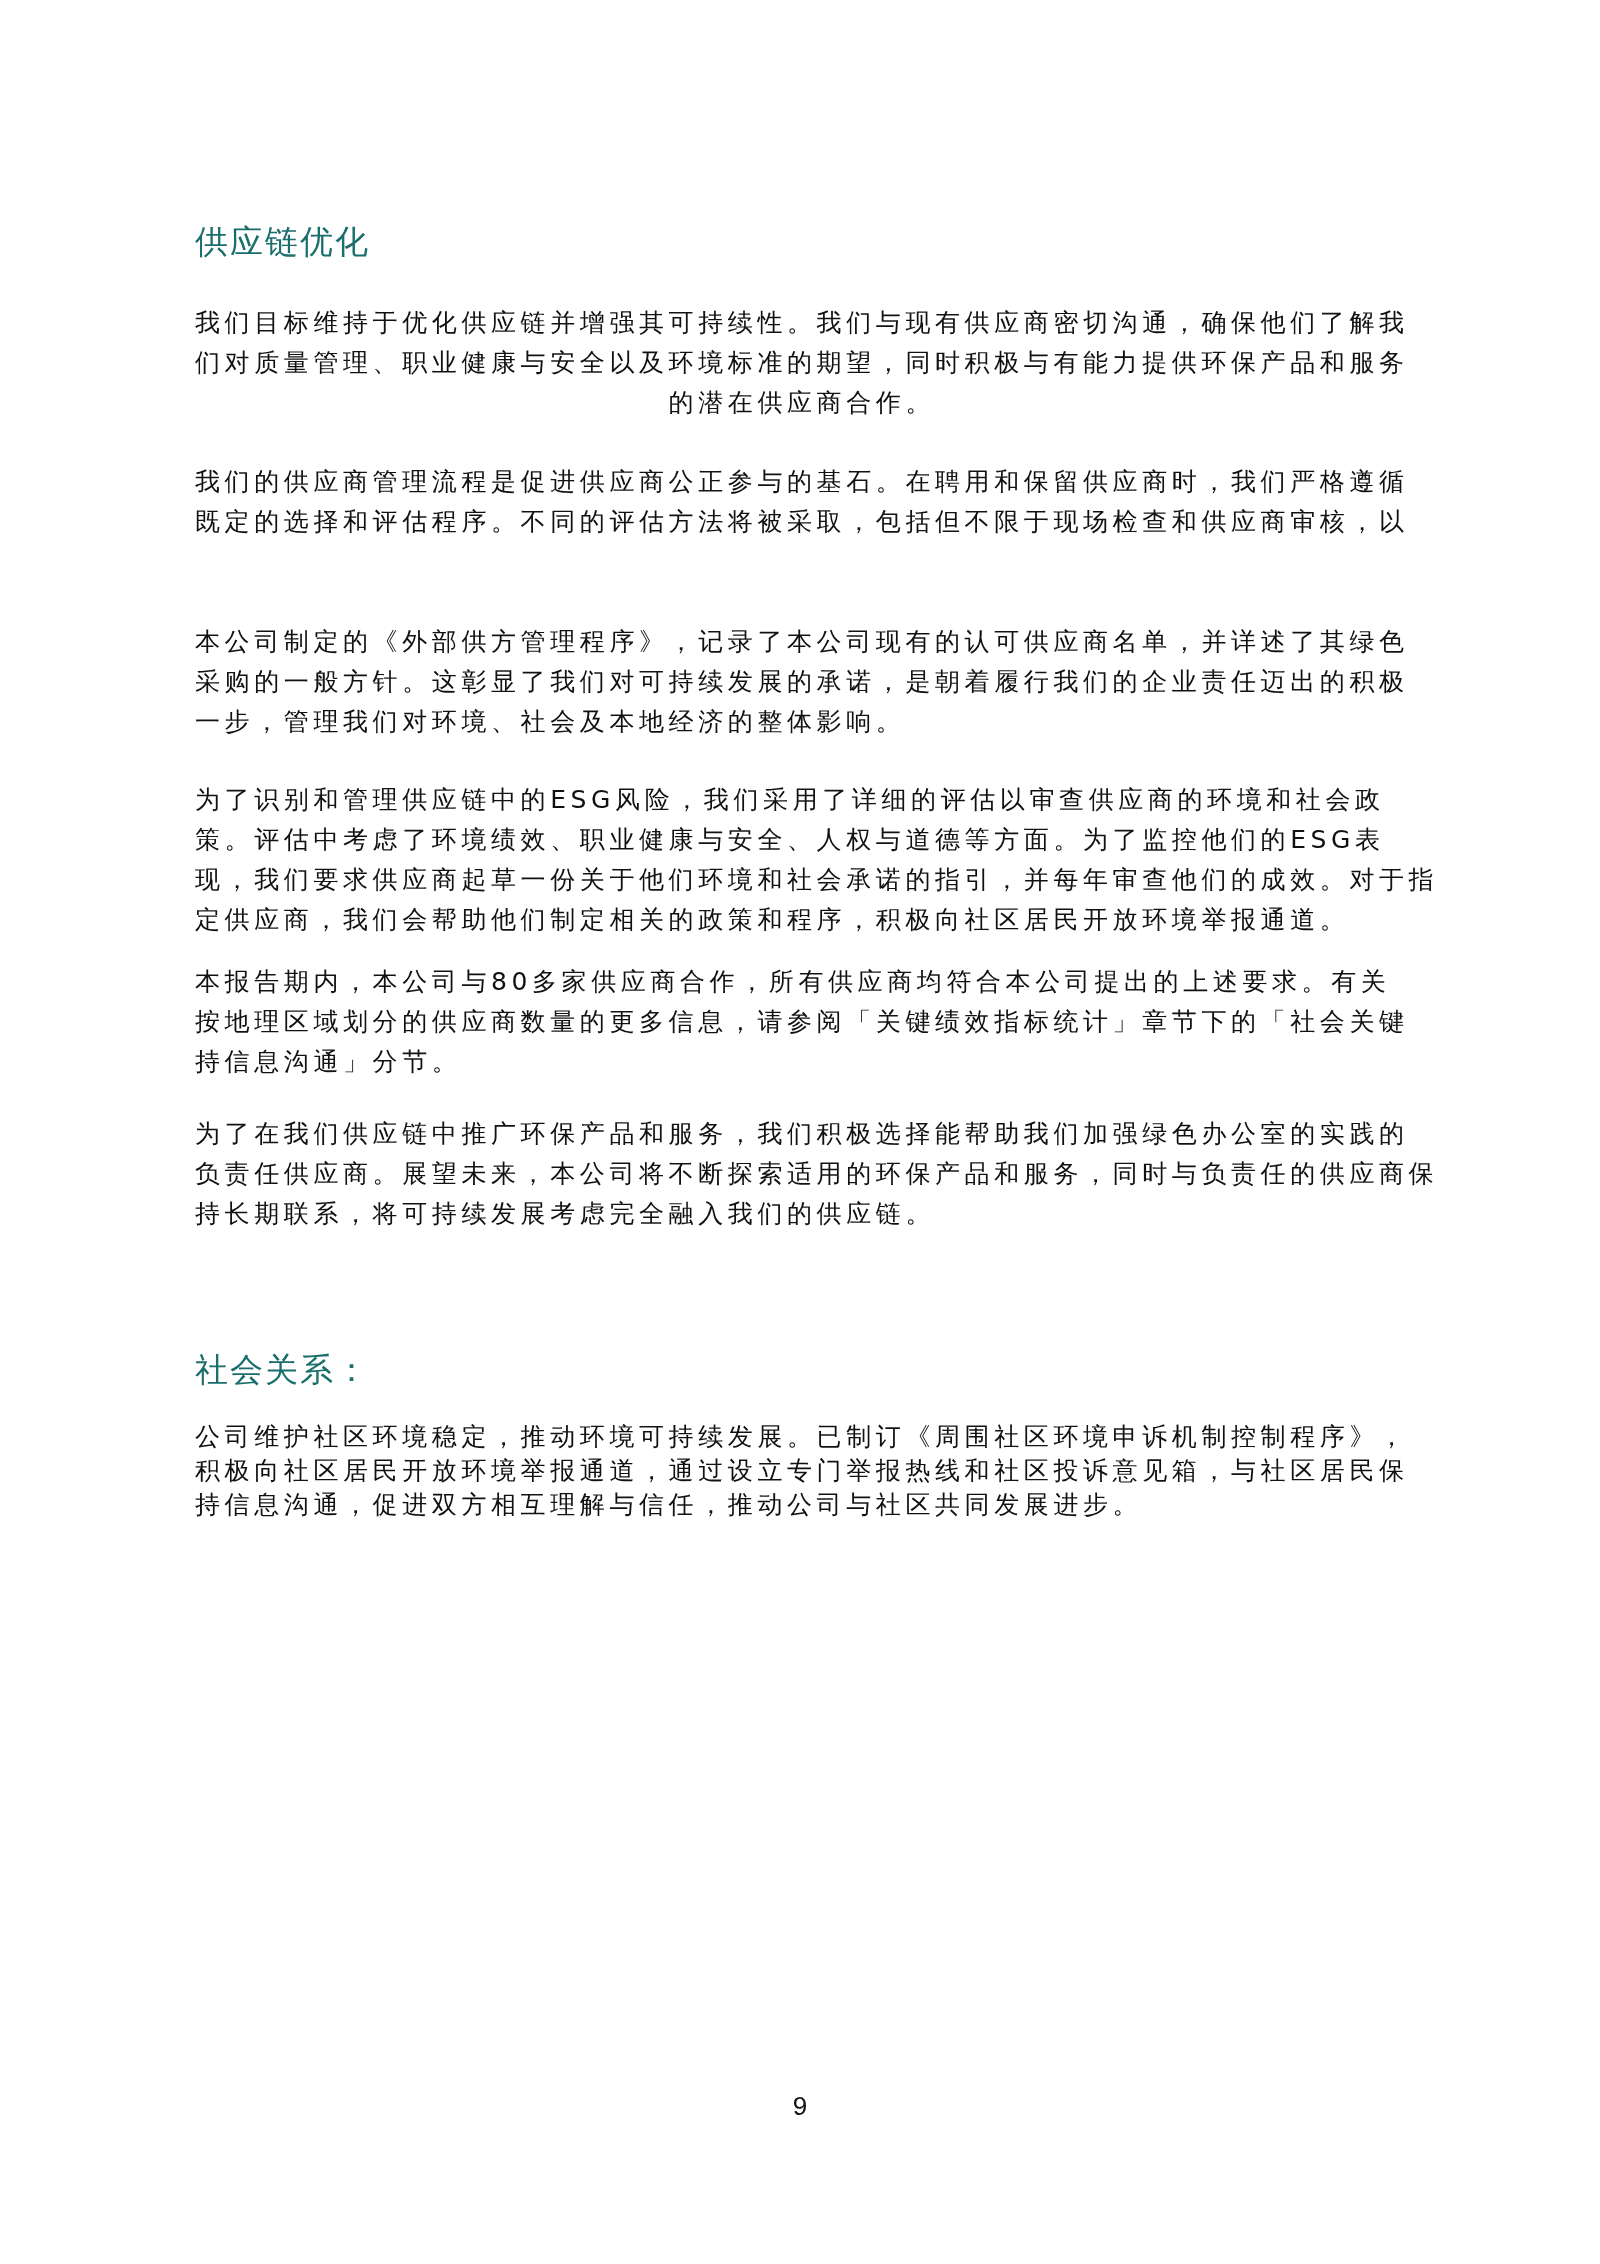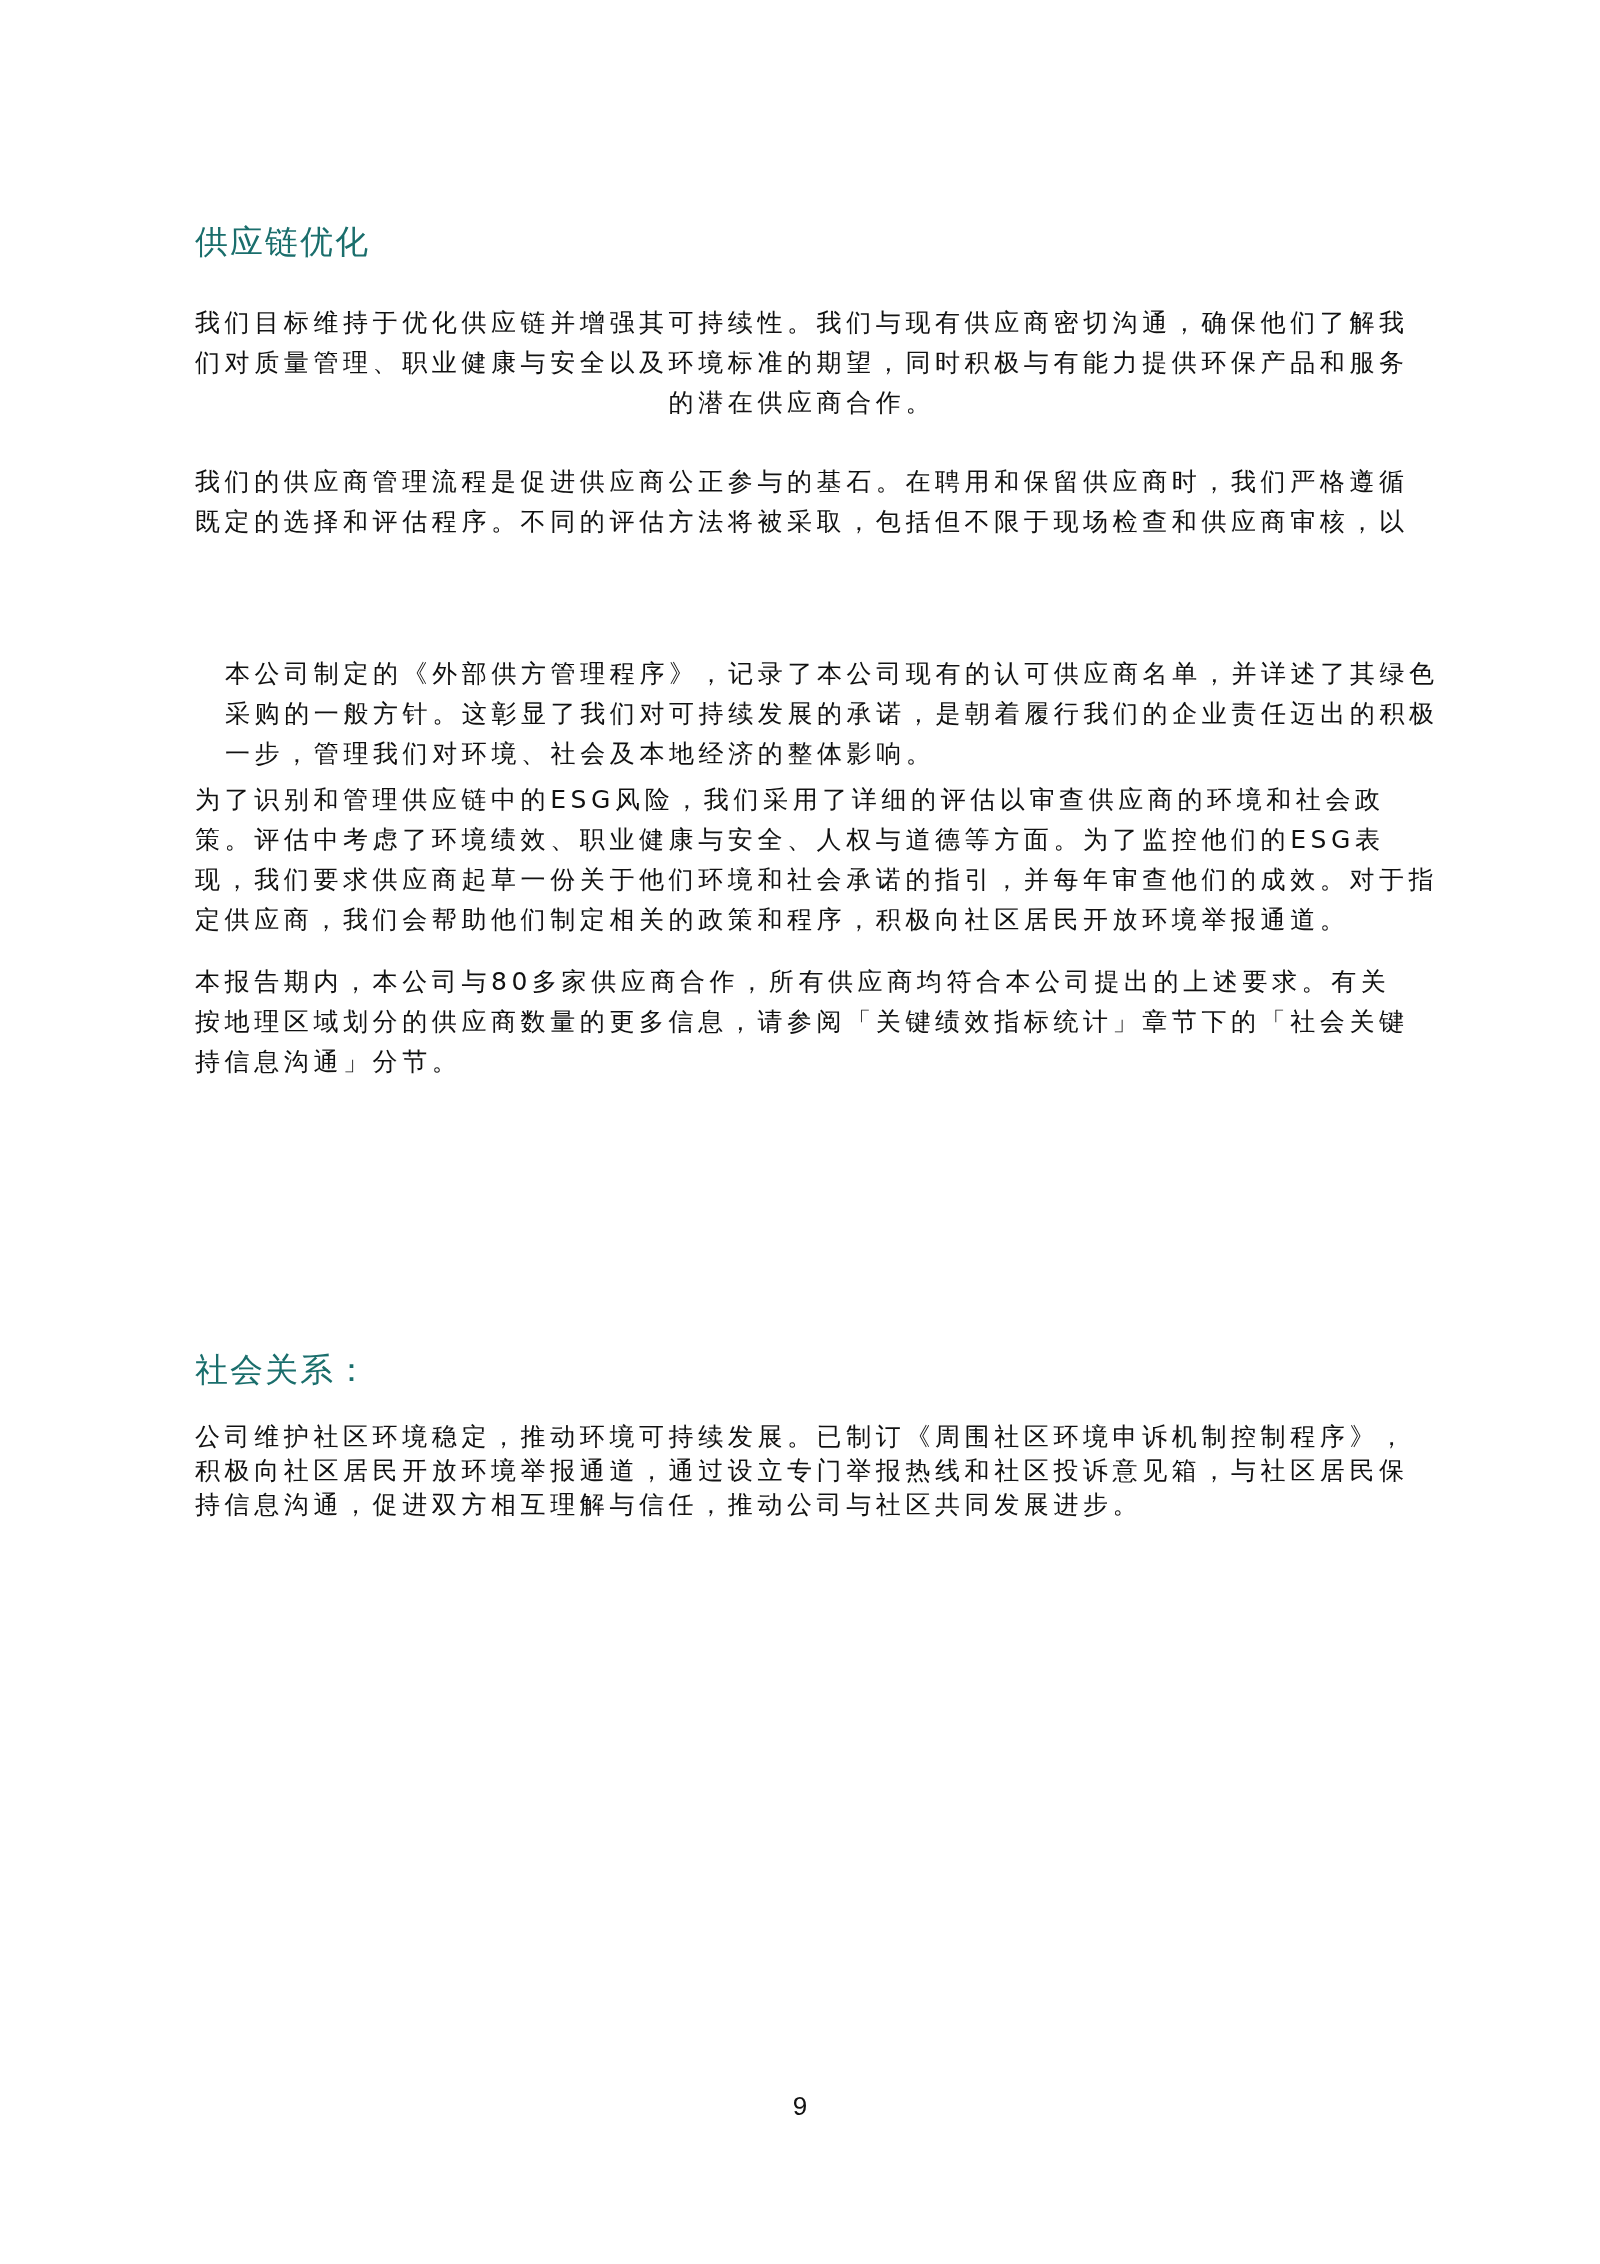--- a/index.html
+++ b/index.html
@@ -73,39 +73,44 @@
     <span class="line">我们目标维持于优化供应链并增强其可持续性。我们与现有供应商密切沟通，确保他们了解我</span>
     <span class="line">们对质量管理、职业健康与安全以及环境标准的期望，同时积极与有能力提供环保产品和服务</span>
     <span class="line">的潜在供应商合作。</span>
   </p>
 
   <p class="para" style="top:462px;">
     <span class="line">我们的供应商管理流程是促进供应商公正参与的基石。在聘用和保留供应商时，我们严格遵循</span>
     <span class="line">既定的选择和评估程序。不同的评估方法将被采取，包括但不限于现场检查和供应商审核，以</span>
   </p>
 
-  <p class="para" style="top:654px;margin-left:30px;">
+  <p class="para" style="top:622px;">
     <span class="line">本公司制定的《外部供方管理程序》，记录了本公司现有的认可供应商名单，并详述了其绿色</span>
     <span class="line">采购的一般方针。这彰显了我们对可持续发展的承诺，是朝着履行我们的企业责任迈出的积极</span>
     <span class="line">一步，管理我们对环境、社会及本地经济的整体影响。</span>
   </p>
 
   <p class="para" style="top:780px;">
     <span class="line">为了识别和管理供应链中的ESG风险，我们采用了详细的评估以审查供应商的环境和社会政</span>
     <span class="line">策。评估中考虑了环境绩效、职业健康与安全、人权与道德等方面。为了监控他们的ESG表</span>
     <span class="line">现，我们要求供应商起草一份关于他们环境和社会承诺的指引，并每年审查他们的成效。对于指</span>
     <span class="line">定供应商，我们会帮助他们制定相关的政策和程序，积极向社区居民开放环境举报通道。</span>
   </p>
 
   <p class="para" style="top:962px;">
     <span class="line">本报告期内，本公司与80多家供应商合作，所有供应商均符合本公司提出的上述要求。有关</span>
     <span class="line">按地理区域划分的供应商数量的更多信息，请参阅「关键绩效指标统计」章节下的「社会关键</span>
     <span class="line">持信息沟通」分节。</span>
   </p>
 
+  <p class="para" style="top:1114px;">
+    <span class="line">为了在我们供应链中推广环保产品和服务，我们积极选择能帮助我们加强绿色办公室的实践的</span>
+    <span class="line">负责任供应商。展望未来，本公司将不断探索适用的环保产品和服务，同时与负责任的供应商保</span>
+    <span class="line">持长期联系，将可持续发展考虑完全融入我们的供应链。</span>
+  </p>
 
   <h2 class="section-heading" style="top:1350px;">社会关系：</h2>
 
   <p class="para tight" style="top:1420px;">
     <span class="line">公司维护社区环境稳定，推动环境可持续发展。已制订《周围社区环境申诉机制控制程序》，</span>
     <span class="line">积极向社区居民开放环境举报通道，通过设立专门举报热线和社区投诉意见箱，与社区居民保</span>
     <span class="line">持信息沟通，促进双方相互理解与信任，推动公司与社区共同发展进步。</span>
   </p>
 
   <div class="page-number">9</div>

